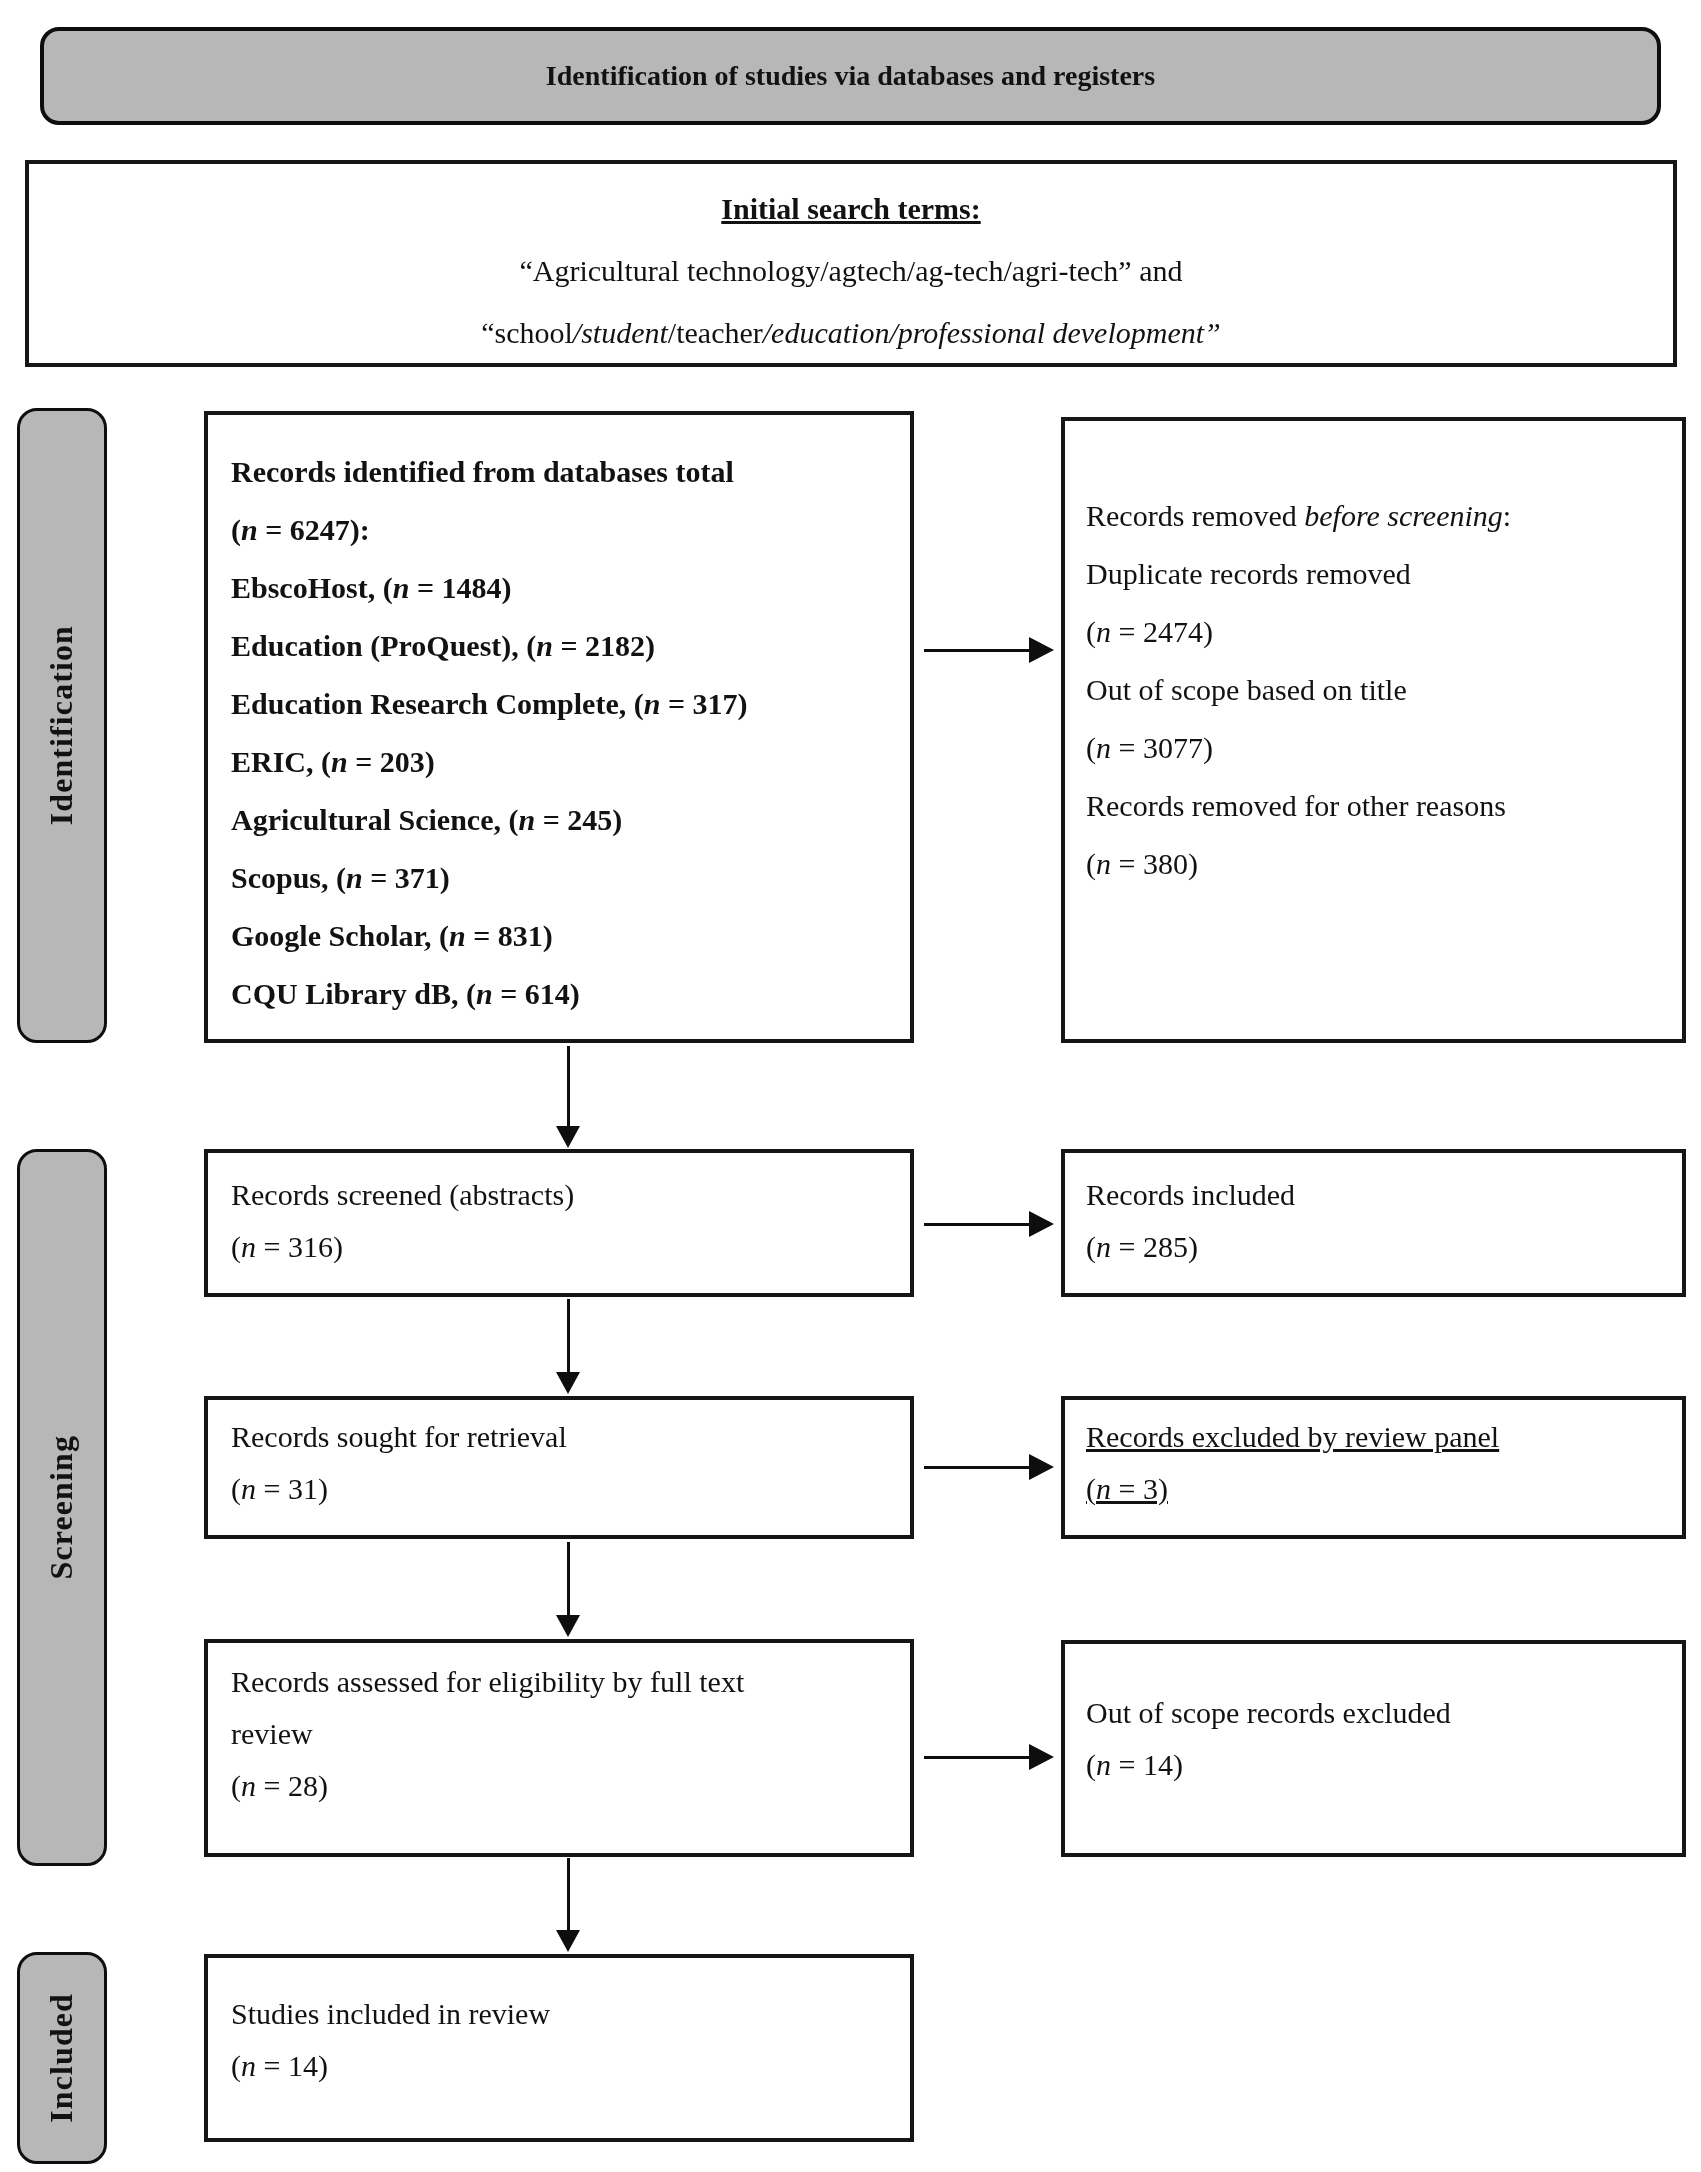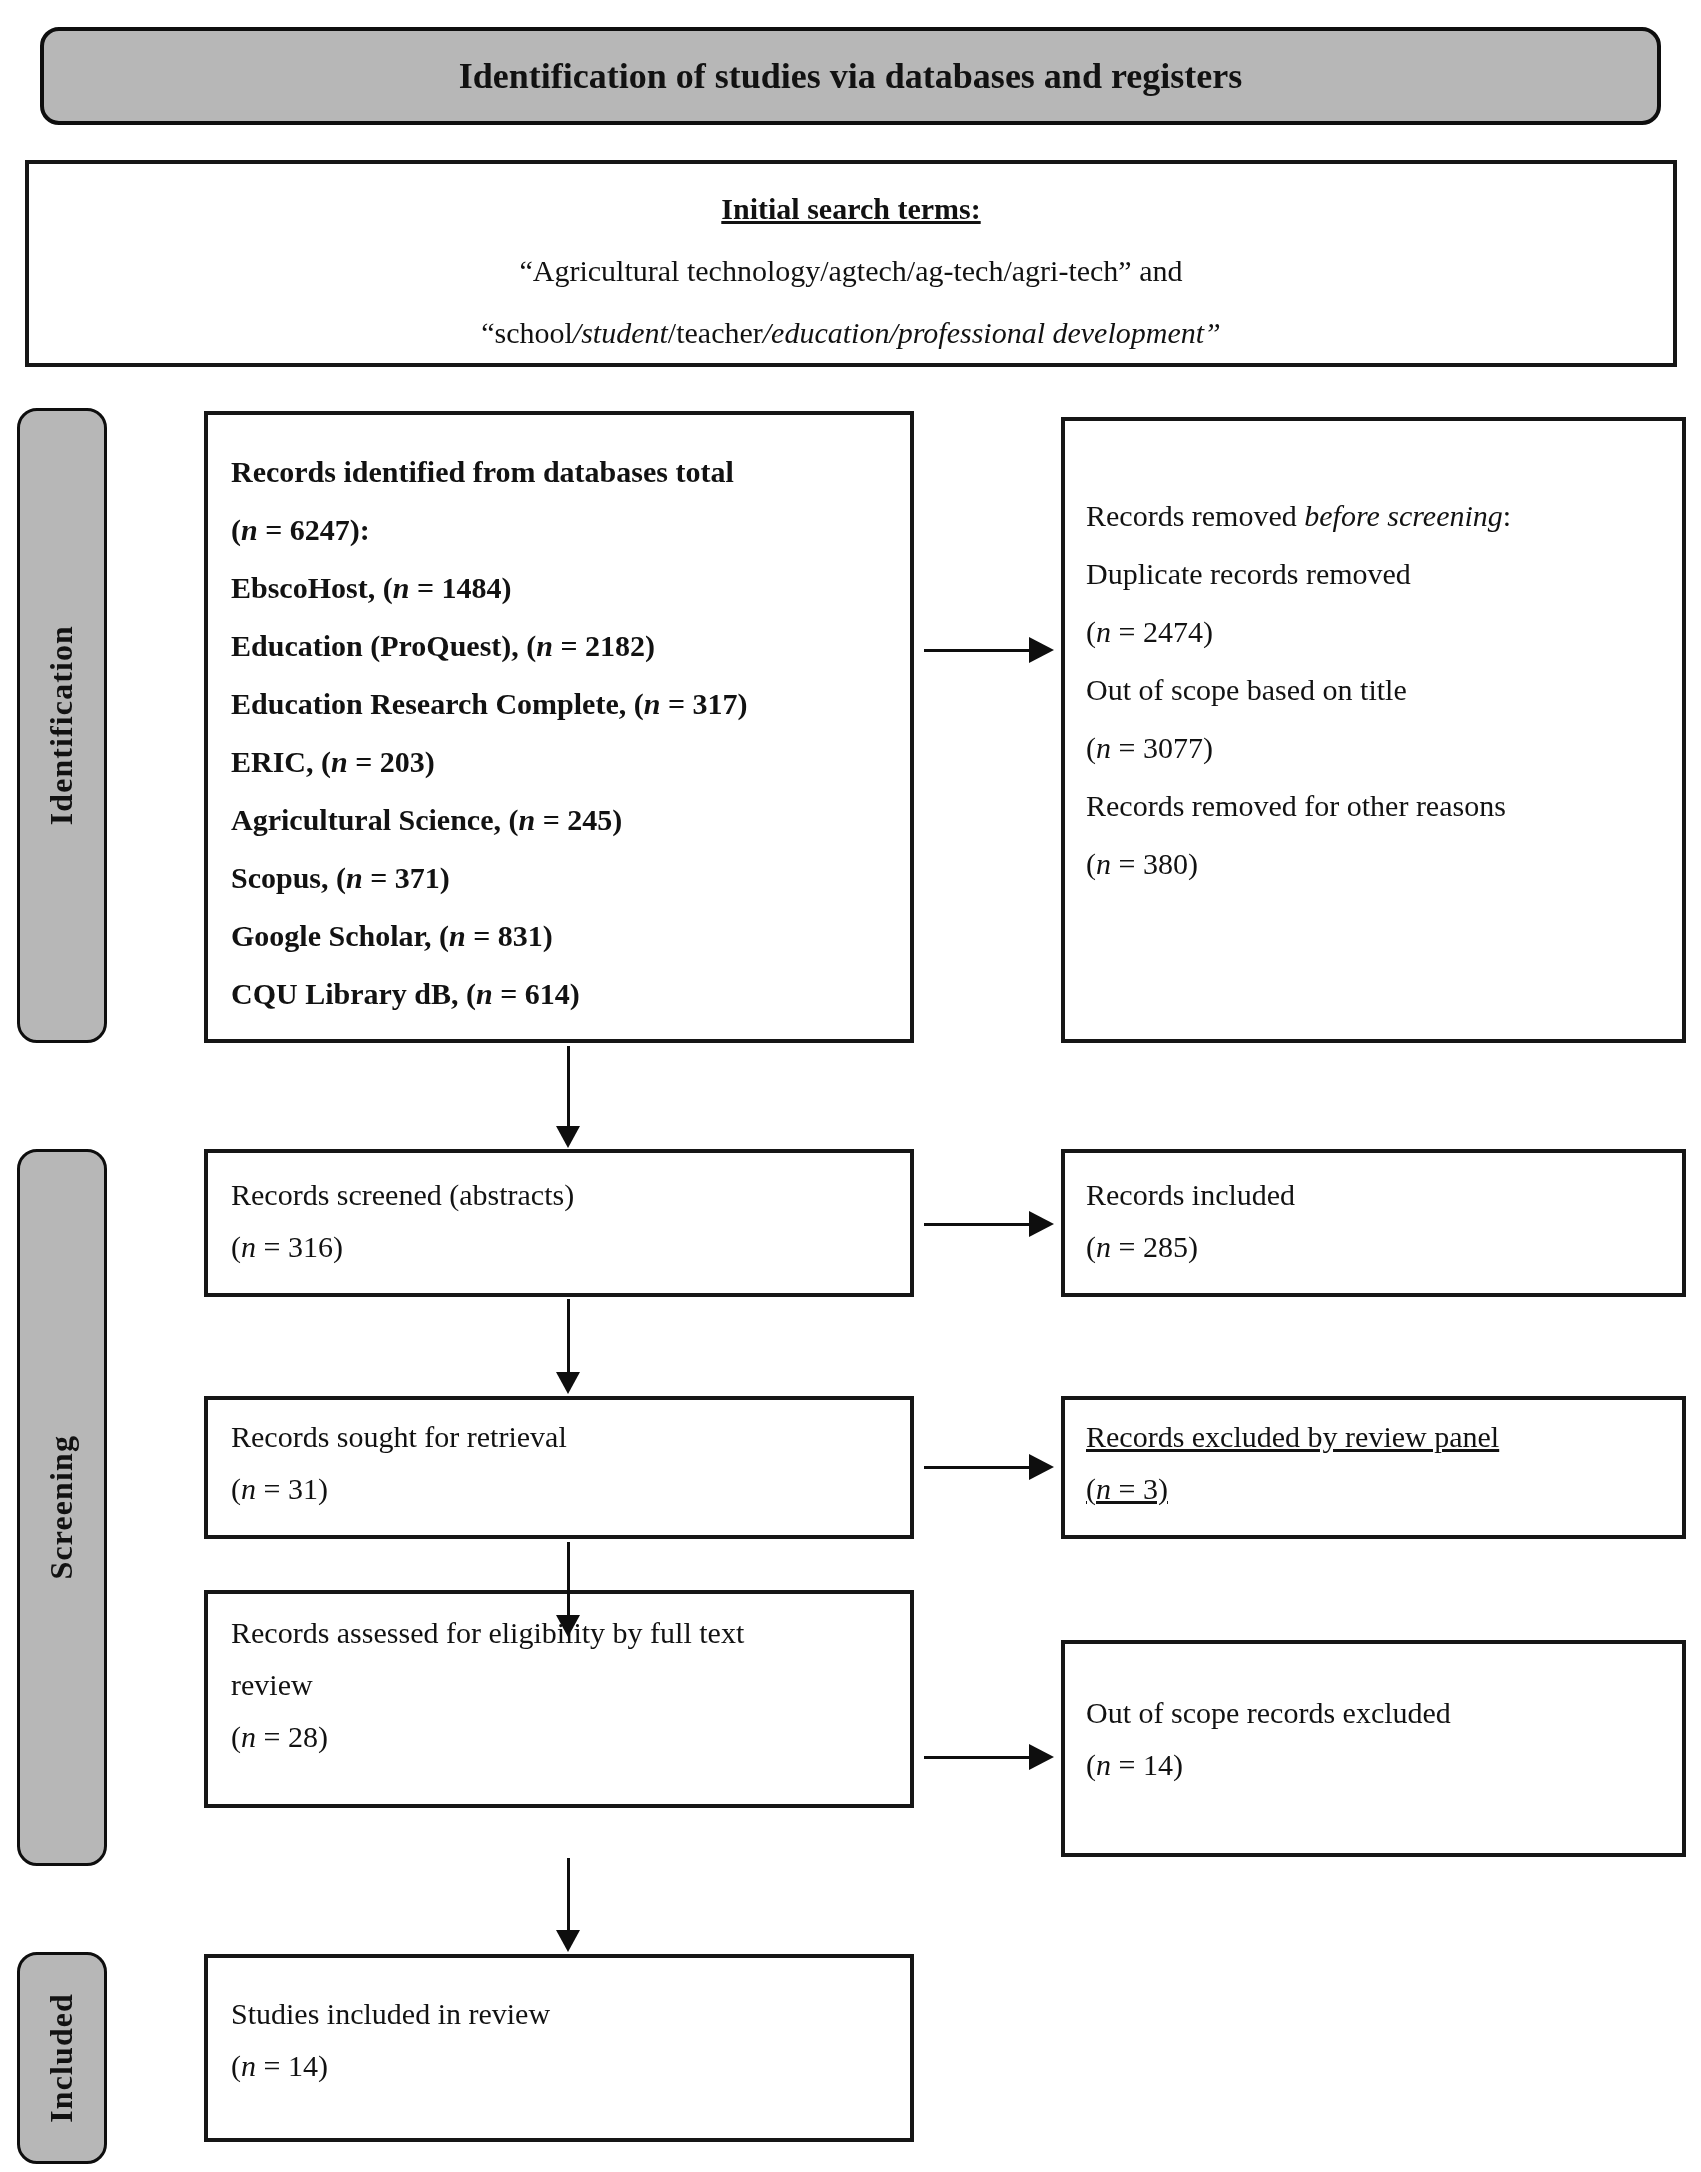--- a/index.html
+++ b/index.html
@@ -34,21 +34,21 @@
     position: absolute;
     left: 40px; top: 26.5px; width: 1621px; height: 98px;
     background: #b7b7b7;
     border: 4.4px solid #0e0e0e;
     border-radius: 19px;
     box-sizing: border-box;
     display: flex;
     align-items: center;
     justify-content: center;
     font-weight: bold;
-    font-size: 36px;
+    font-size: 28px;
   }
   .box {
     position: absolute;
     background: #ffffff;
     border: 4.4px solid #161616;
     box-sizing: border-box;
     font-size: 30px;
   }
   .search-box {
     left: 25px; top: 160px; width: 1652px; height: 207px;
@@ -60,21 +60,21 @@
   .lh105 { line-height: 58px; }
   .lh95  { line-height: 52px; }
   .tline { white-space: nowrap; }
   .indent { }
   .id-left  { left: 204px;  top: 411px; width: 710px; height: 632px; padding: 28px 11px 0 23px; font-weight: bold; }
   .id-right { left: 1061px; top: 417px; width: 625px; height: 626px; padding: 66px 8.8px 0 21px; }
   .s1-left  { left: 204px;  top: 1149px; width: 710px; height: 148px; padding: 16px 11px 0 23px; }
   .s1-right { left: 1061px; top: 1149px; width: 625px; height: 148px; padding: 16px 8.8px 0 21px; }
   .s2-left  { left: 204px;  top: 1396px; width: 710px; height: 143px; padding: 11px 11px 0 23px; }
   .s2-right { left: 1061px; top: 1396px; width: 625px; height: 143px; padding: 11px 8.8px 0 21px; text-decoration: underline; }
-  .s3-left  { left: 204px;  top: 1590px; width: 710px; height: 218px; padding: 12.7px 11px 0 23px; }
+  .s3-left  { left: 204px;  top: 1639px; width: 710px; height: 218px; padding: 12.7px 11px 0 23px; }
   .s3-right { left: 1061px; top: 1640px; width: 625px; height: 217px; padding: 43px 8.8px 0 21px; }
   .inc-box  { left: 204px;  top: 1954px; width: 710px; height: 188px; padding: 30px 11px 0 23px; }
   .id-band  { left: 16.6px; top: 408px;  width: 90px; height: 635px; }
   .scr-band { left: 16.6px; top: 1149px; width: 90px; height: 717px; }
   .inc-band { left: 16.6px; top: 1952px; width: 90px; height: 212px; }
 
   .harrow { position: absolute; width: 136px; height: 26.5px; }
   .ha1 { left: 918px; top: 637px; }
   .ha2 { left: 918px; top: 1211px; }
   .ha3 { left: 918px; top: 1454px; }

